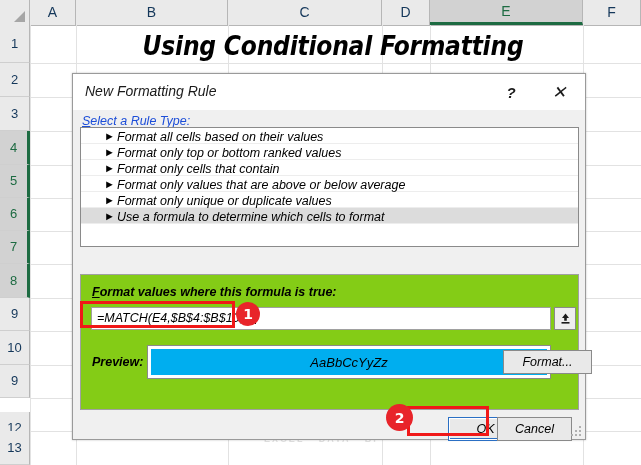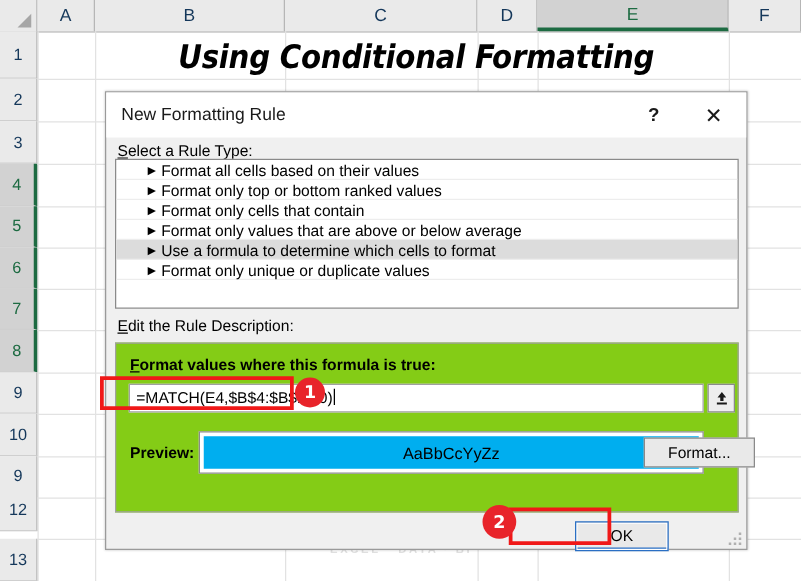--- a/index.html
+++ b/index.html
@@ -43,31 +43,31 @@
   #watermark{position:absolute;left:226px;top:408px;width:180px;height:46px;
     pointer-events:none;opacity:.55;}
   #watermark .wm-logo{position:absolute;left:0;top:4px;width:26px;height:26px;}
   #watermark .wm-word{position:absolute;left:30px;top:2px;font-size:23px;
     font-weight:bold;color:#b9c5e8;letter-spacing:-.5px;
     font-family:"DejaVu Sans","Liberation Sans",sans-serif;}
   #watermark .wm-tag{position:absolute;left:38px;top:26px;font-size:9px;
     color:#c8c8c8;letter-spacing:2.1px;font-weight:bold;}
 
   
-  #dialog{position:absolute;left:84px;top:73px;width:514px;height:367px;
+  #dialog{position:absolute;left:72px;top:73px;width:514px;height:367px;
     background:#f0f0f0;border:1px solid #9a9a9a;box-sizing:border-box;
-    box-shadow:0 0 2px rgba(0,0,0,.25);}
+    box-shadow:0 0 2px rgba(0,0,0,.25);font-style:italic;}
   #titlebar{position:absolute;left:0;top:0;right:0;height:36px;background:#ffffff;}
   #dlg-title{position:absolute;left:12px;top:9px;font-size:14px;color:#1a1a1a;}
   .tb-btn{position:absolute;top:0;height:36px;width:40px;display:flex;
     align-items:center;justify-content:center;color:#1a1a1a;}
   #help-btn{right:54px;font-size:15px;font-weight:bold;}
   #close-btn{right:6px;font-size:17px;font-weight:300;}
 
-  .section-label{position:absolute;font-size:12.5px;color:#000000;}
+  .section-label{position:absolute;font-size:12.5px;color:#1d4ed8;}
   .ul-first::first-letter{text-decoration:underline;}
 
   
   #rule-list{position:absolute;left:7px;top:53px;width:499px;height:120px;
     background:#ffffff;border:1px solid #8a8a8a;box-sizing:border-box;overflow:hidden;}
   .rule-item{height:16px;line-height:19.6px;font-size:12.5px;color:#000;
     padding-left:23px;border-bottom:1px solid #ededed;box-sizing:border-box;
     white-space:nowrap;}
   .rule-item .arw{display:inline-block;width:13px;color:#000;font-size:11px;
     transform:translateY(-1px);}
@@ -144,21 +144,21 @@
       <div class="rhead" style="top: 63px; height: 34px; line-height: 33px;">2</div>
       <div class="rhead" style="top: 97px; height: 34px; line-height: 33px;">3</div>
       <div class="rhead sel" style="top: 131px; height: 34px; line-height: 33px;">4</div>
       <div class="rhead sel" style="top: 165px; height: 33px; line-height: 32px;">5</div>
       <div class="rhead sel" style="top: 198px; height: 33px; line-height: 32px;">6</div>
       <div class="rhead sel" style="top: 231px; height: 33px; line-height: 32px;">7</div>
       <div class="rhead sel" style="top: 264px; height: 34px; line-height: 33px;">8</div>
       <div class="rhead" style="top: 298px; height: 33px; line-height: 32px;">9</div>
       <div class="rhead" style="top: 331px; height: 34px; line-height: 33px;">10</div>
       <div class="rhead" style="top: 365px; height: 33px; line-height: 32px;">9</div>
-      <div class="rhead" style="top: 392px; height: 33px; line-height: 32px; text-align: center;">12</div>
+      <div class="rhead" style="top: 412px; height: 33px; line-height: 32px; text-align: center;">12</div>
       <div class="rhead" style="top: 431px; height: 34px; line-height: 33px;">13</div>
     </div>
   <div id="gridlines">
       <div class="gridline-v" style="left: 30px; height: 440px;"></div>
       <div class="gridline-v" style="left: 76px; height: 440px;"></div>
       <div class="gridline-v" style="left: 228px; height: 440px;"></div>
       <div class="gridline-v" style="left: 382px; height: 440px;"></div>
       <div class="gridline-v" style="left: 430px; height: 440px;"></div>
       <div class="gridline-v" style="left: 583px; height: 440px;"></div>
       <div class="gridline-h" style="top: 63px;"></div>
@@ -195,25 +195,24 @@
     <div class="tb-btn" id="close-btn">✕</div>
   </div>
 
   <div class="section-label ul-first" style="left:9px;top:40px;">Select a Rule Type:</div>
 
   <div id="rule-list">
       <div class="rule-item"><span class="arw">►</span><span>Format all cells based on their values</span></div>
       <div class="rule-item"><span class="arw">►</span><span>Format only top or bottom ranked values</span></div>
       <div class="rule-item"><span class="arw">►</span><span>Format only cells that contain</span></div>
       <div class="rule-item"><span class="arw">►</span><span>Format only values that are above or below average</span></div>
+      <div class="rule-item"><span class="arw">►</span><span>Format only unique or duplicate values</span></div>
       <div class="rule-item sel"><span class="arw">►</span><span>Use a formula to determine which cells to format</span></div>
-      <div class="rule-item"><span class="arw">►</span><span>Format only unique or duplicate values</span></div>
-    </div>
-
-  <div class="section-label ul-first" style="left:9px;top:180px;">Edit the Rule Description:</div>
+    </div>
+
 
   <div id="desc-box">
     <div id="formula-label" class="ul-first">Format values where this formula is true:</div>
 
     <div id="formula-input">
       <span>=MATCH(E4,$B$4:$B$10,0)</span><span id="formula-caret"></span>
     </div>
 
     <div id="range-btn">
       <svg width="13" height="13" viewBox="0 0 13 13">
@@ -225,20 +224,21 @@
     <div id="preview-label">Preview:</div>
     <div id="preview-frame">
       <div id="preview-swatch" style="background: rgb(0, 174, 239);">
         <span>AaBbCcYyZz</span>
       </div>
     </div>
     <div id="format-btn" class="ul-first">Format...</div>
   </div>
 
   <div class="dlg-btn" id="ok-btn">OK</div>
+  <div class="dlg-btn" id="cancel-btn">Cancel</div>
 
   <div id="grip">
     <span style="right:0;bottom:0;"></span>
       <span style="right:4px;bottom:0;"></span>
     <span style="right:8px;bottom:0;"></span>
       <span style="right:0;bottom:4px;"></span>
     <span style="right:4px;bottom:4px;"></span>
       <span style="right:0;bottom:8px;"></span>
   </div>
 </div>

